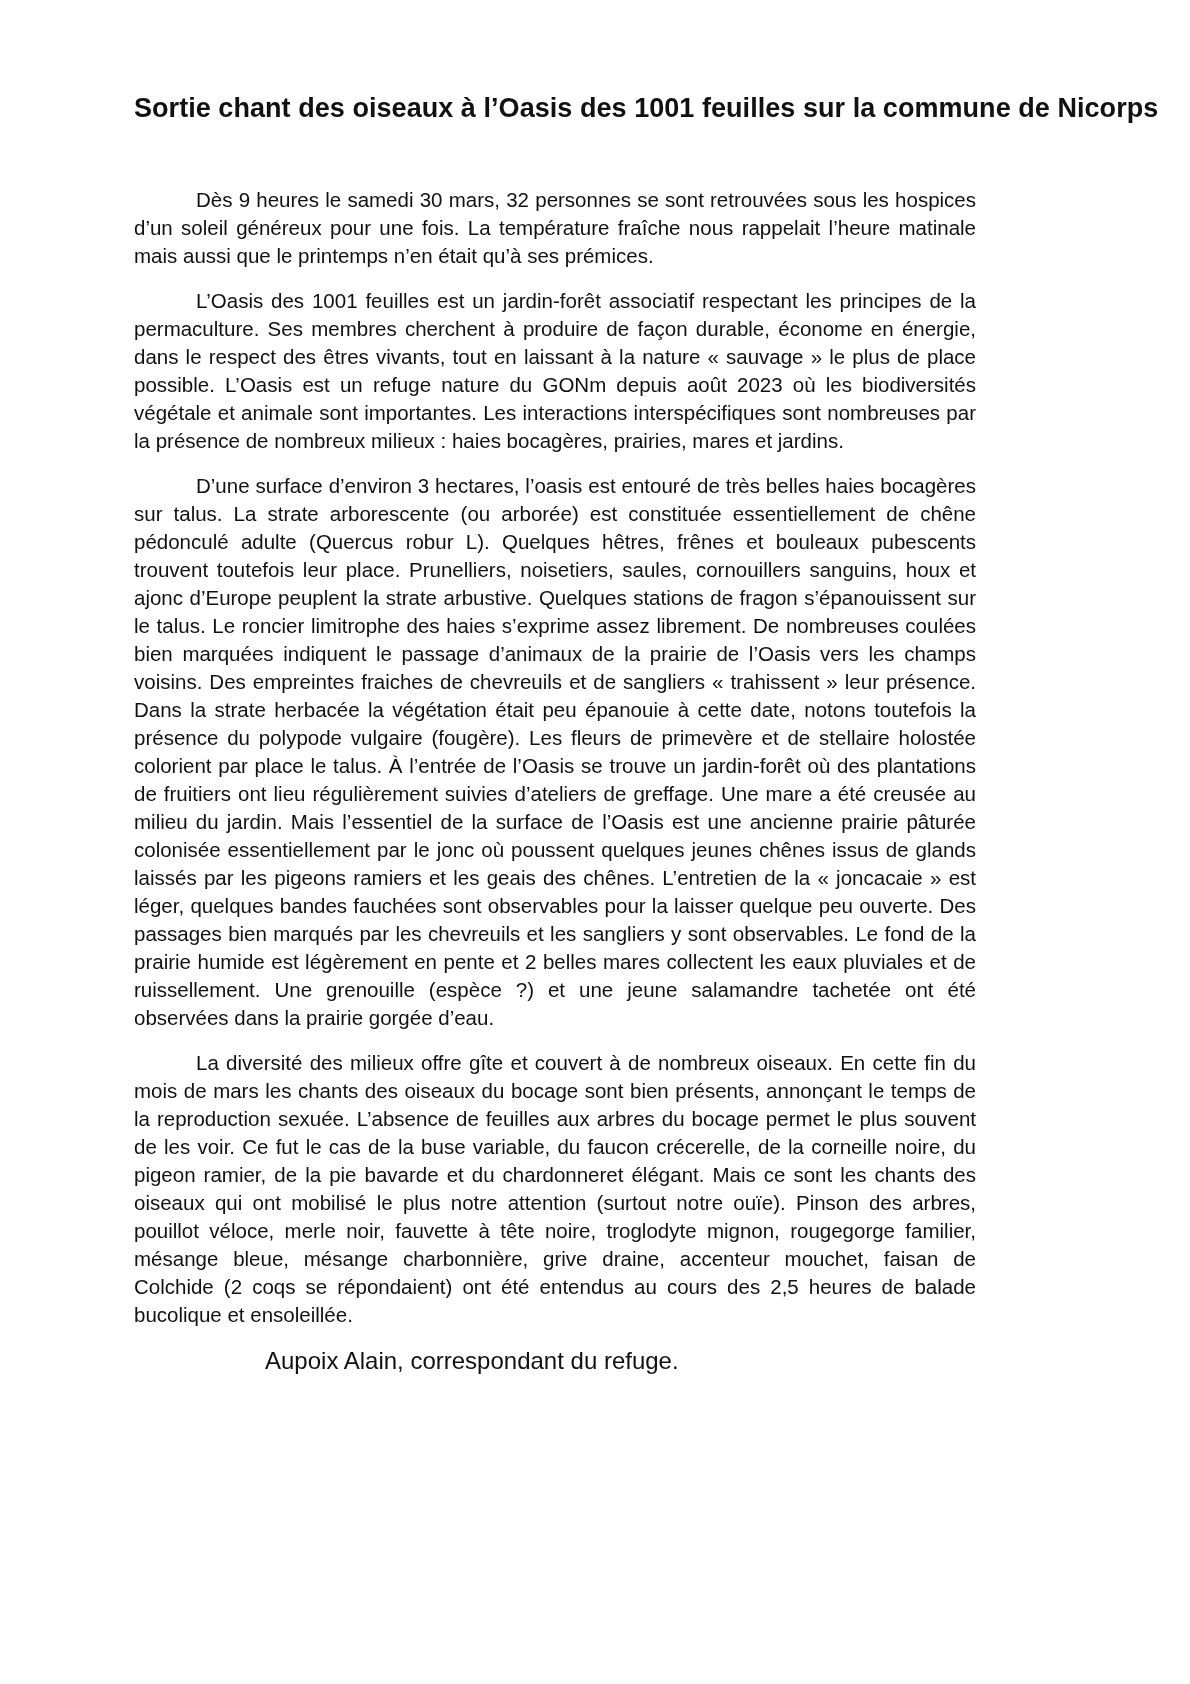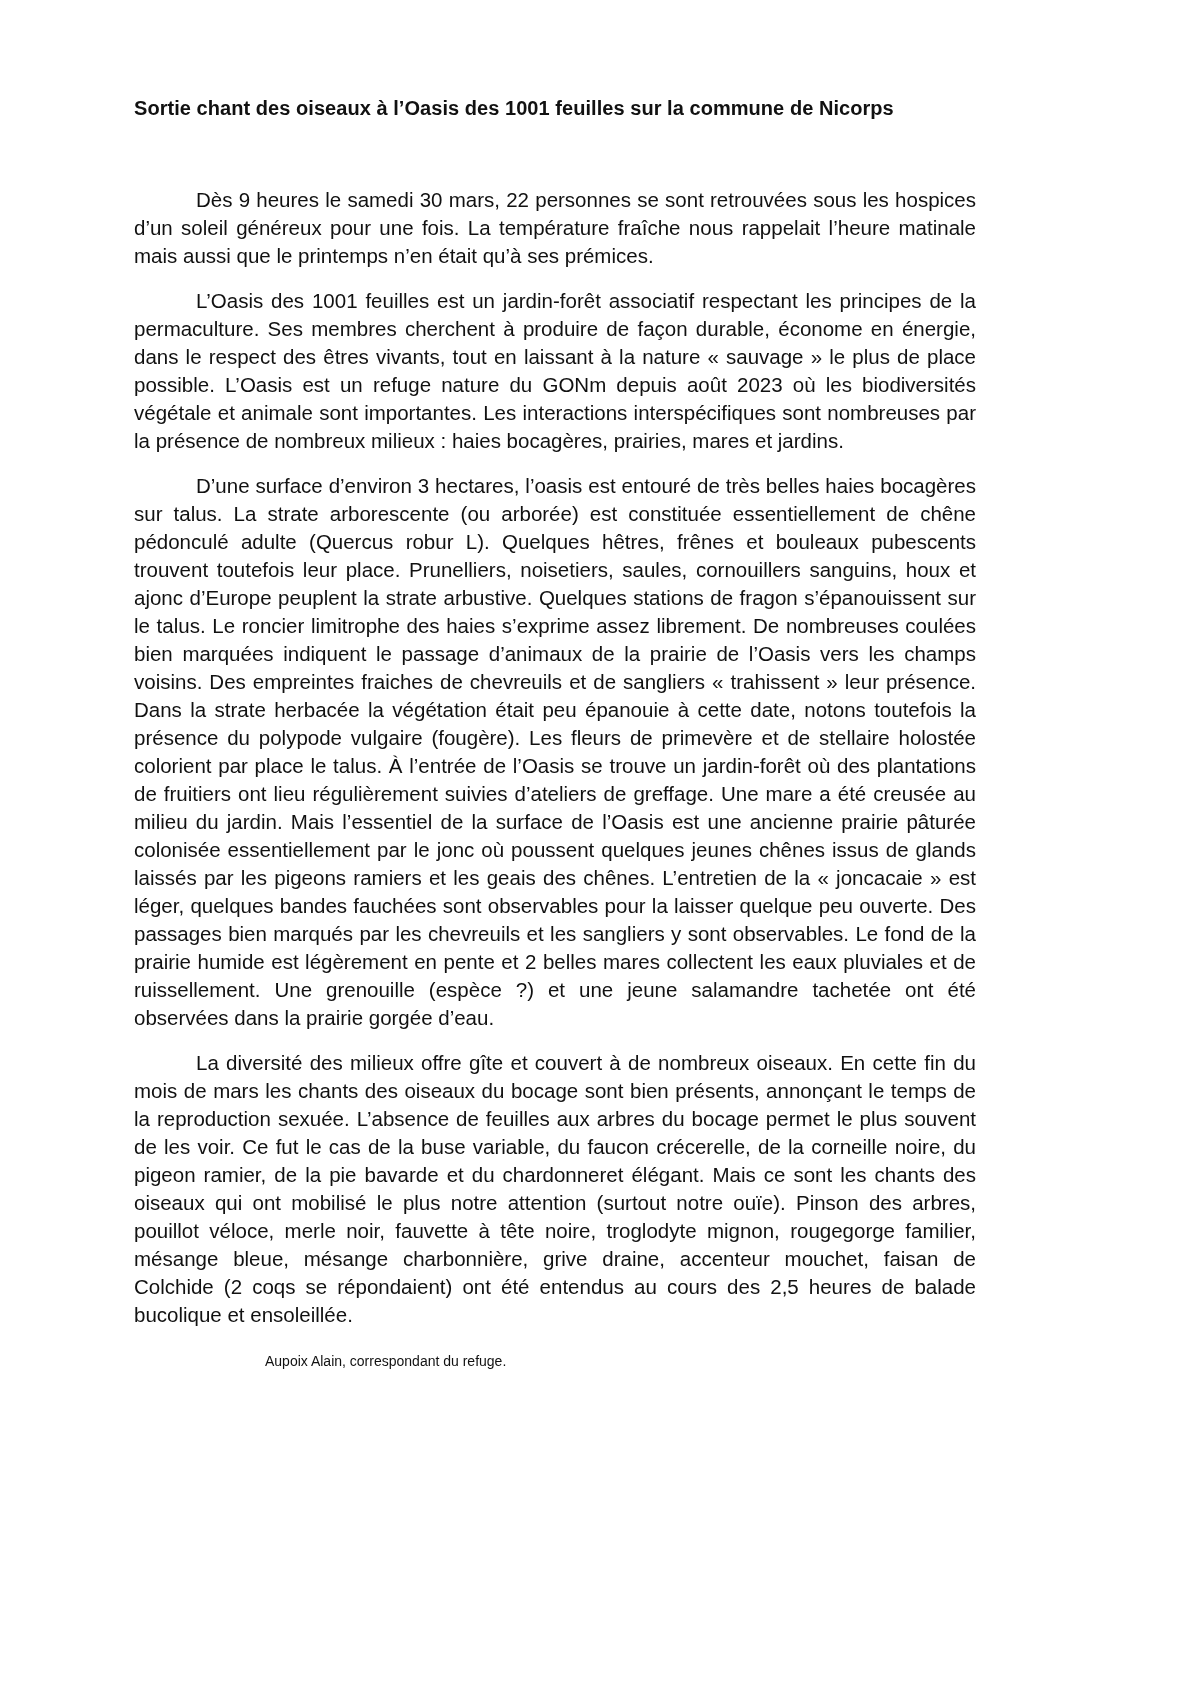--- a/index.html
+++ b/index.html
@@ -16,55 +16,55 @@
       font-family: "Liberation Sans", "DejaVu Sans", sans-serif;
     }
     .page {
       position: absolute;
       left: 134px;
       top: 94px;
       width: 842px;
     }
     .title {
       font-weight: bold;
-      font-size: 20px;
+      font-size: 27px;
       line-height: 28px;
       margin: 0;
       white-space: nowrap;
       letter-spacing: 0.05px;
     }
     .body-text {
       margin-top: 64px;
     }
     .para {
       font-size: 20.5px;
       line-height: 28px;
       text-align: justify;
       text-indent: 62px;
       margin: 0 0 17px 0;
       hyphens: none;
     }
     .para .ital {
     }
     .signature {
-      font-size: 14px;
+      font-size: 24px;
       line-height: 28px;
       margin: 0;
       padding-left: 131px;
       margin-top: 18px;
     }
   </style>
 </head>
 <body>
 
 <div class="page">
   <h1 class="title">Sortie chant des oiseaux à l’Oasis des 1001 feuilles sur la commune de Nicorps</h1>
 
   <div class="body-text">
-    <p class="para">Dès 9 heures le samedi 30 mars, 22 personnes se sont retrouvées sous les hospices d’un soleil généreux pour une fois. La température fraîche nous rappelait l’heure matinale mais aussi que le printemps n’en était qu’à ses prémices.</p>
+    <p class="para">Dès 9 heures le samedi 30 mars, 32 personnes se sont retrouvées sous les hospices d’un soleil généreux pour une fois. La température fraîche nous rappelait l’heure matinale mais aussi que le printemps n’en était qu’à ses prémices.</p>
 
     <p class="para">L’Oasis des 1001 feuilles est un jardin-forêt associatif respectant les principes de la permaculture. Ses membres cherchent à produire de façon durable, économe en énergie, dans le respect des êtres vivants, tout en laissant à la nature « sauvage » le plus de place possible. L’Oasis est un refuge nature du GONm depuis août 2023 où les biodiversités végétale et animale sont importantes. Les interactions interspécifiques sont nombreuses par la présence de nombreux milieux : haies bocagères, prairies, mares et jardins.</p>
 
     <p class="para"><span>D’une surface d’environ 3 hectares, l’oasis est entouré de très belles haies bocagères sur talus. La strate arborescente (ou arborée) est constituée essentiellement de chêne pédonculé adulte (</span><span class="ital">Quercus robur</span><span> L). Quelques hêtres, frênes et bouleaux pubescents trouvent toutefois leur place. Prunelliers, noisetiers, saules, cornouillers sanguins, houx et ajonc d’Europe peuplent la strate arbustive. Quelques stations de fragon s’épanouissent sur le talus. Le roncier limitrophe des haies s’exprime assez librement. De nombreuses coulées bien marquées indiquent le passage d’animaux de la prairie de l’Oasis vers les champs voisins. Des empreintes fraiches de chevreuils et de sangliers « trahissent » leur présence. Dans la strate herbacée la végétation était peu épanouie à cette date, notons toutefois la présence du polypode vulgaire (fougère). Les fleurs de primevère et de stellaire holostée colorient par place le talus. À l’entrée de l’Oasis se trouve un jardin-forêt où des plantations de fruitiers ont lieu régulièrement suivies d’ateliers de greffage. Une mare a été creusée au milieu du jardin. Mais l’essentiel de la surface de l’Oasis est une ancienne prairie pâturée colonisée essentiellement par le jonc où poussent quelques jeunes chênes issus de glands laissés par les pigeons ramiers et les geais des chênes. L’entretien de la « joncacaie » est léger, quelques bandes fauchées sont observables pour la laisser quelque peu ouverte. Des passages bien marqués par les chevreuils et les sangliers y sont observables. Le fond de la prairie humide est légèrement en pente et 2 belles mares collectent les eaux pluviales et de ruissellement. Une grenouille (espèce ?) et une jeune salamandre tachetée ont été observées dans la prairie gorgée d’eau.</span></p>
 
     <p class="para">La diversité des milieux offre gîte et couvert à de nombreux oiseaux. En cette fin du mois de mars les chants des oiseaux du bocage sont bien présents, annonçant le temps de la reproduction sexuée. L’absence de feuilles aux arbres du bocage permet le plus souvent de les voir. Ce fut le cas de la buse variable, du faucon crécerelle, de la corneille noire, du pigeon ramier, de la pie bavarde et du chardonneret élégant. Mais ce sont les chants des oiseaux qui ont mobilisé le plus notre attention (surtout notre ouïe). Pinson des arbres, pouillot véloce, merle noir, fauvette à tête noire, troglodyte mignon, rougegorge familier, mésange bleue, mésange charbonnière, grive draine, accenteur mouchet, faisan de Colchide (2 coqs se répondaient) ont été entendus au cours des 2,5 heures de balade bucolique et ensoleillée.</p>
 
     <p class="signature">Aupoix Alain, correspondant du refuge.</p>
   </div>
 </div>

